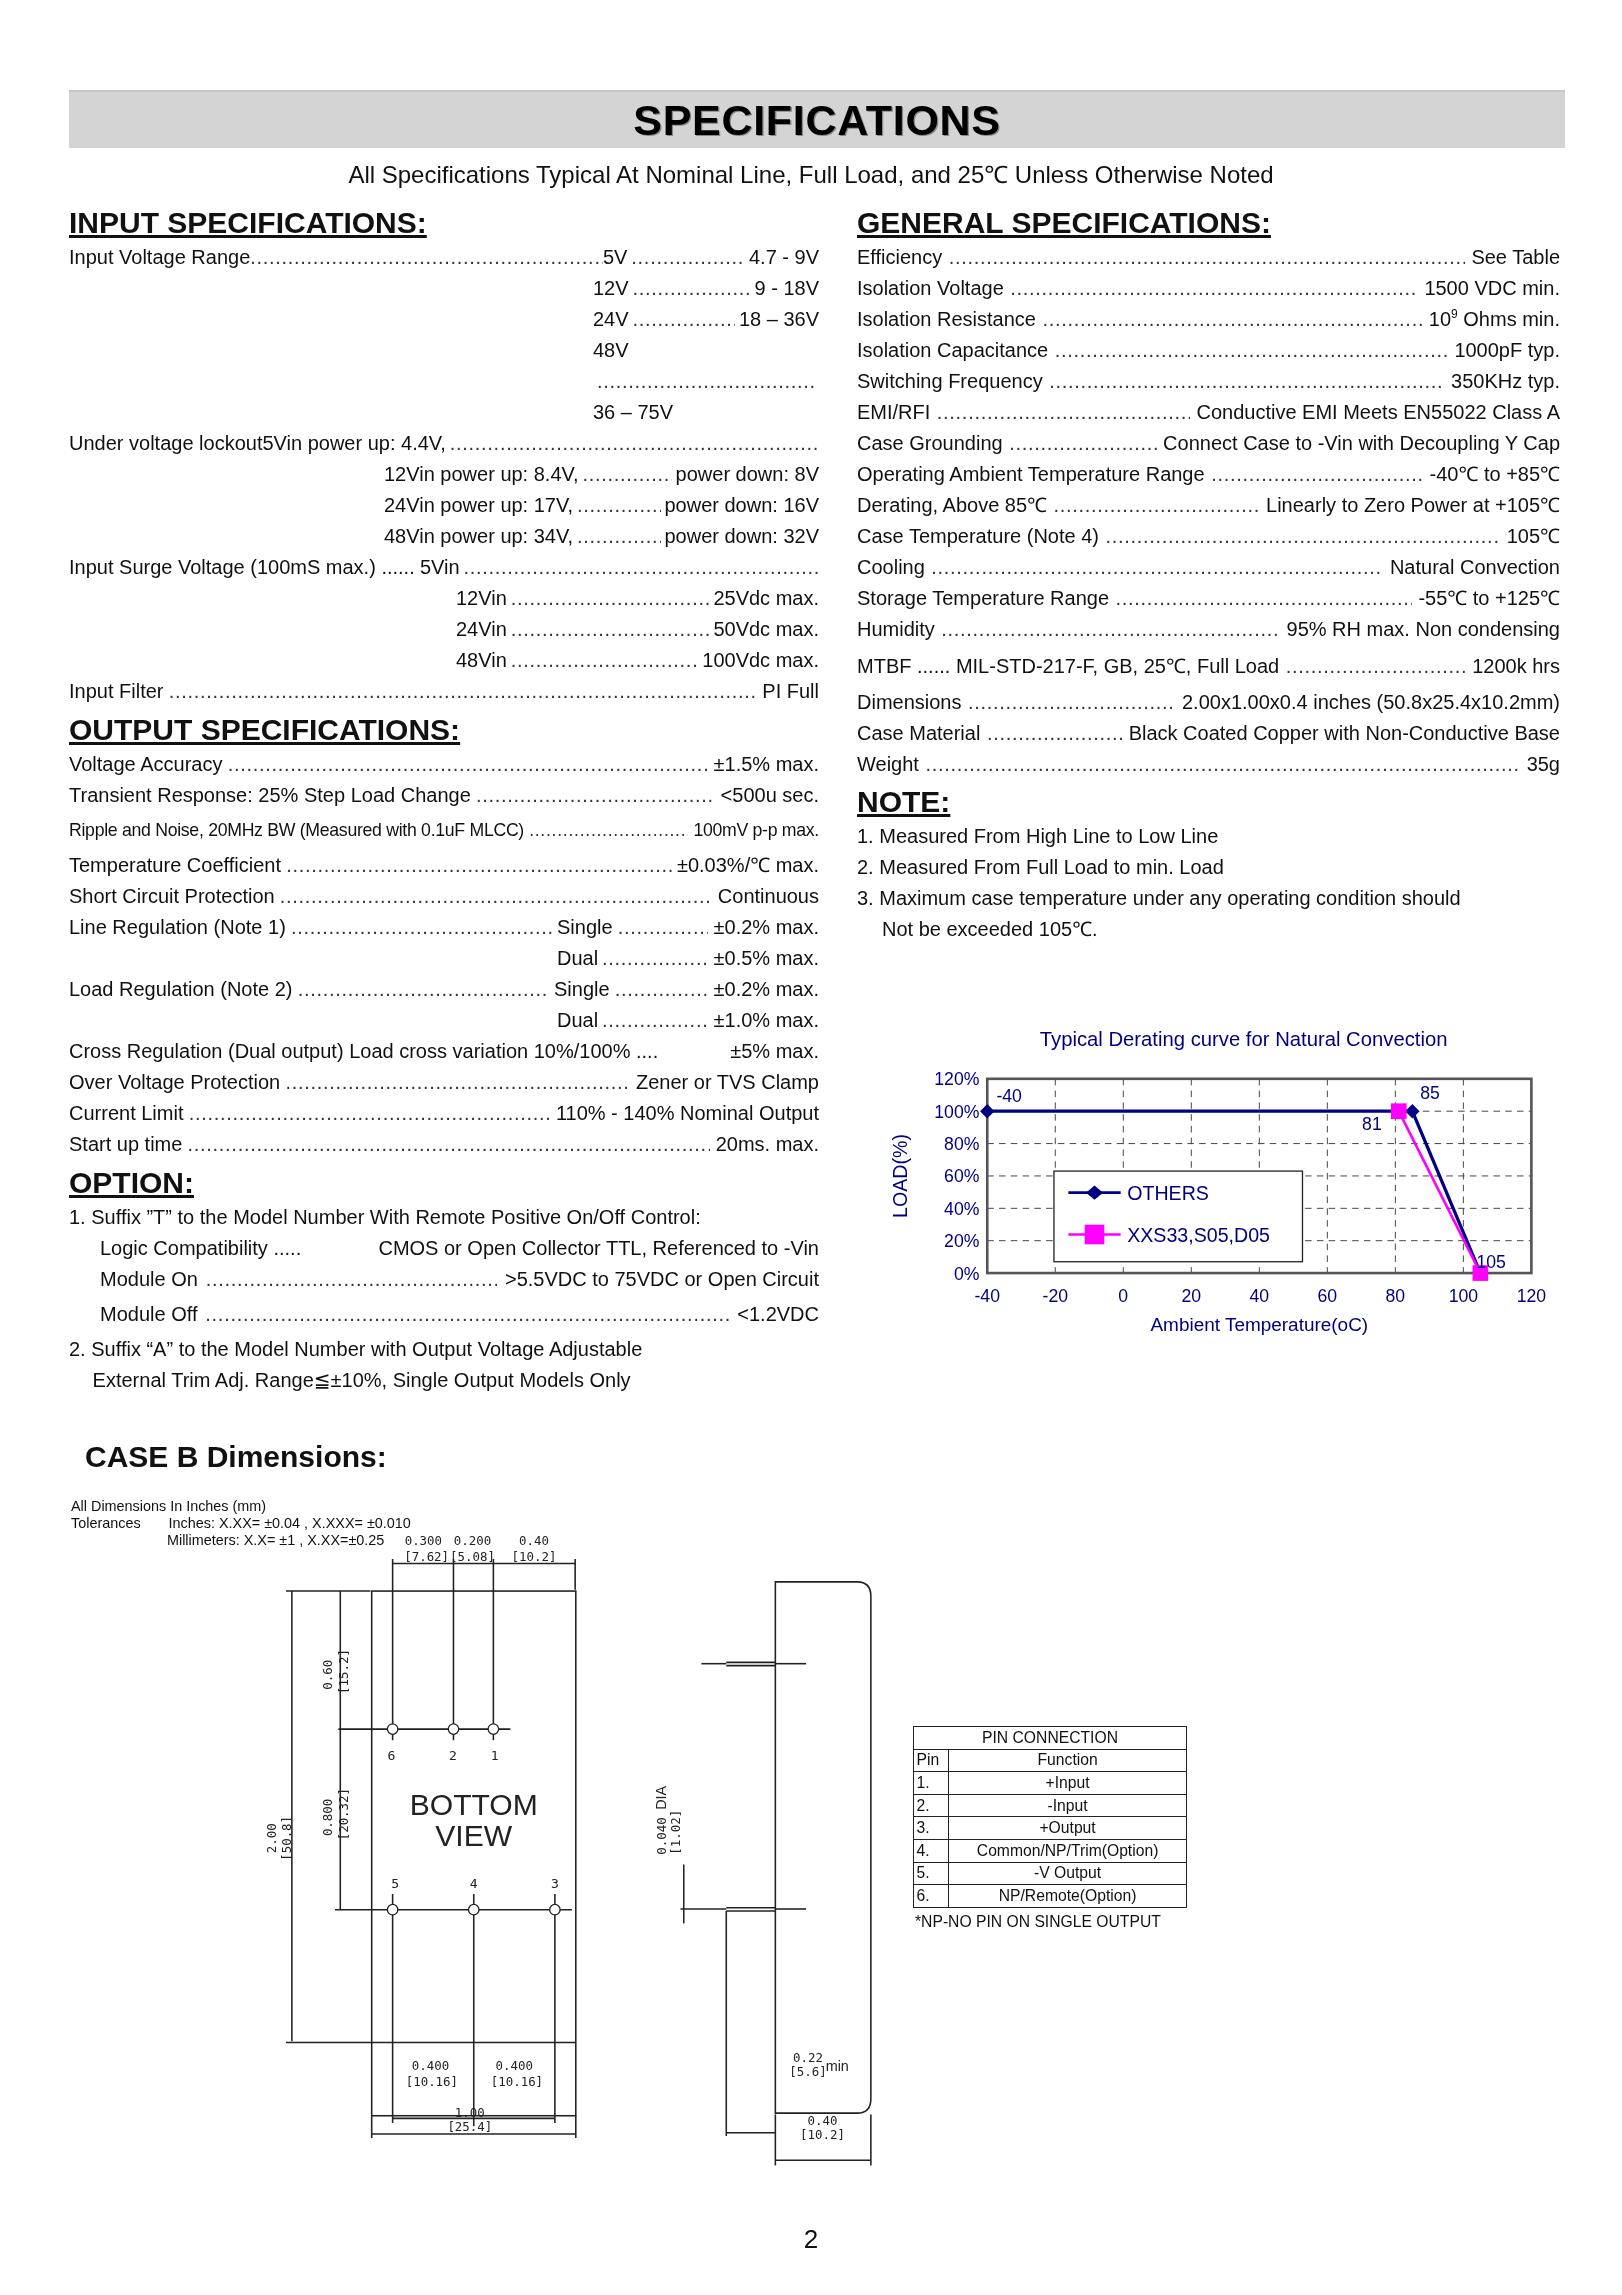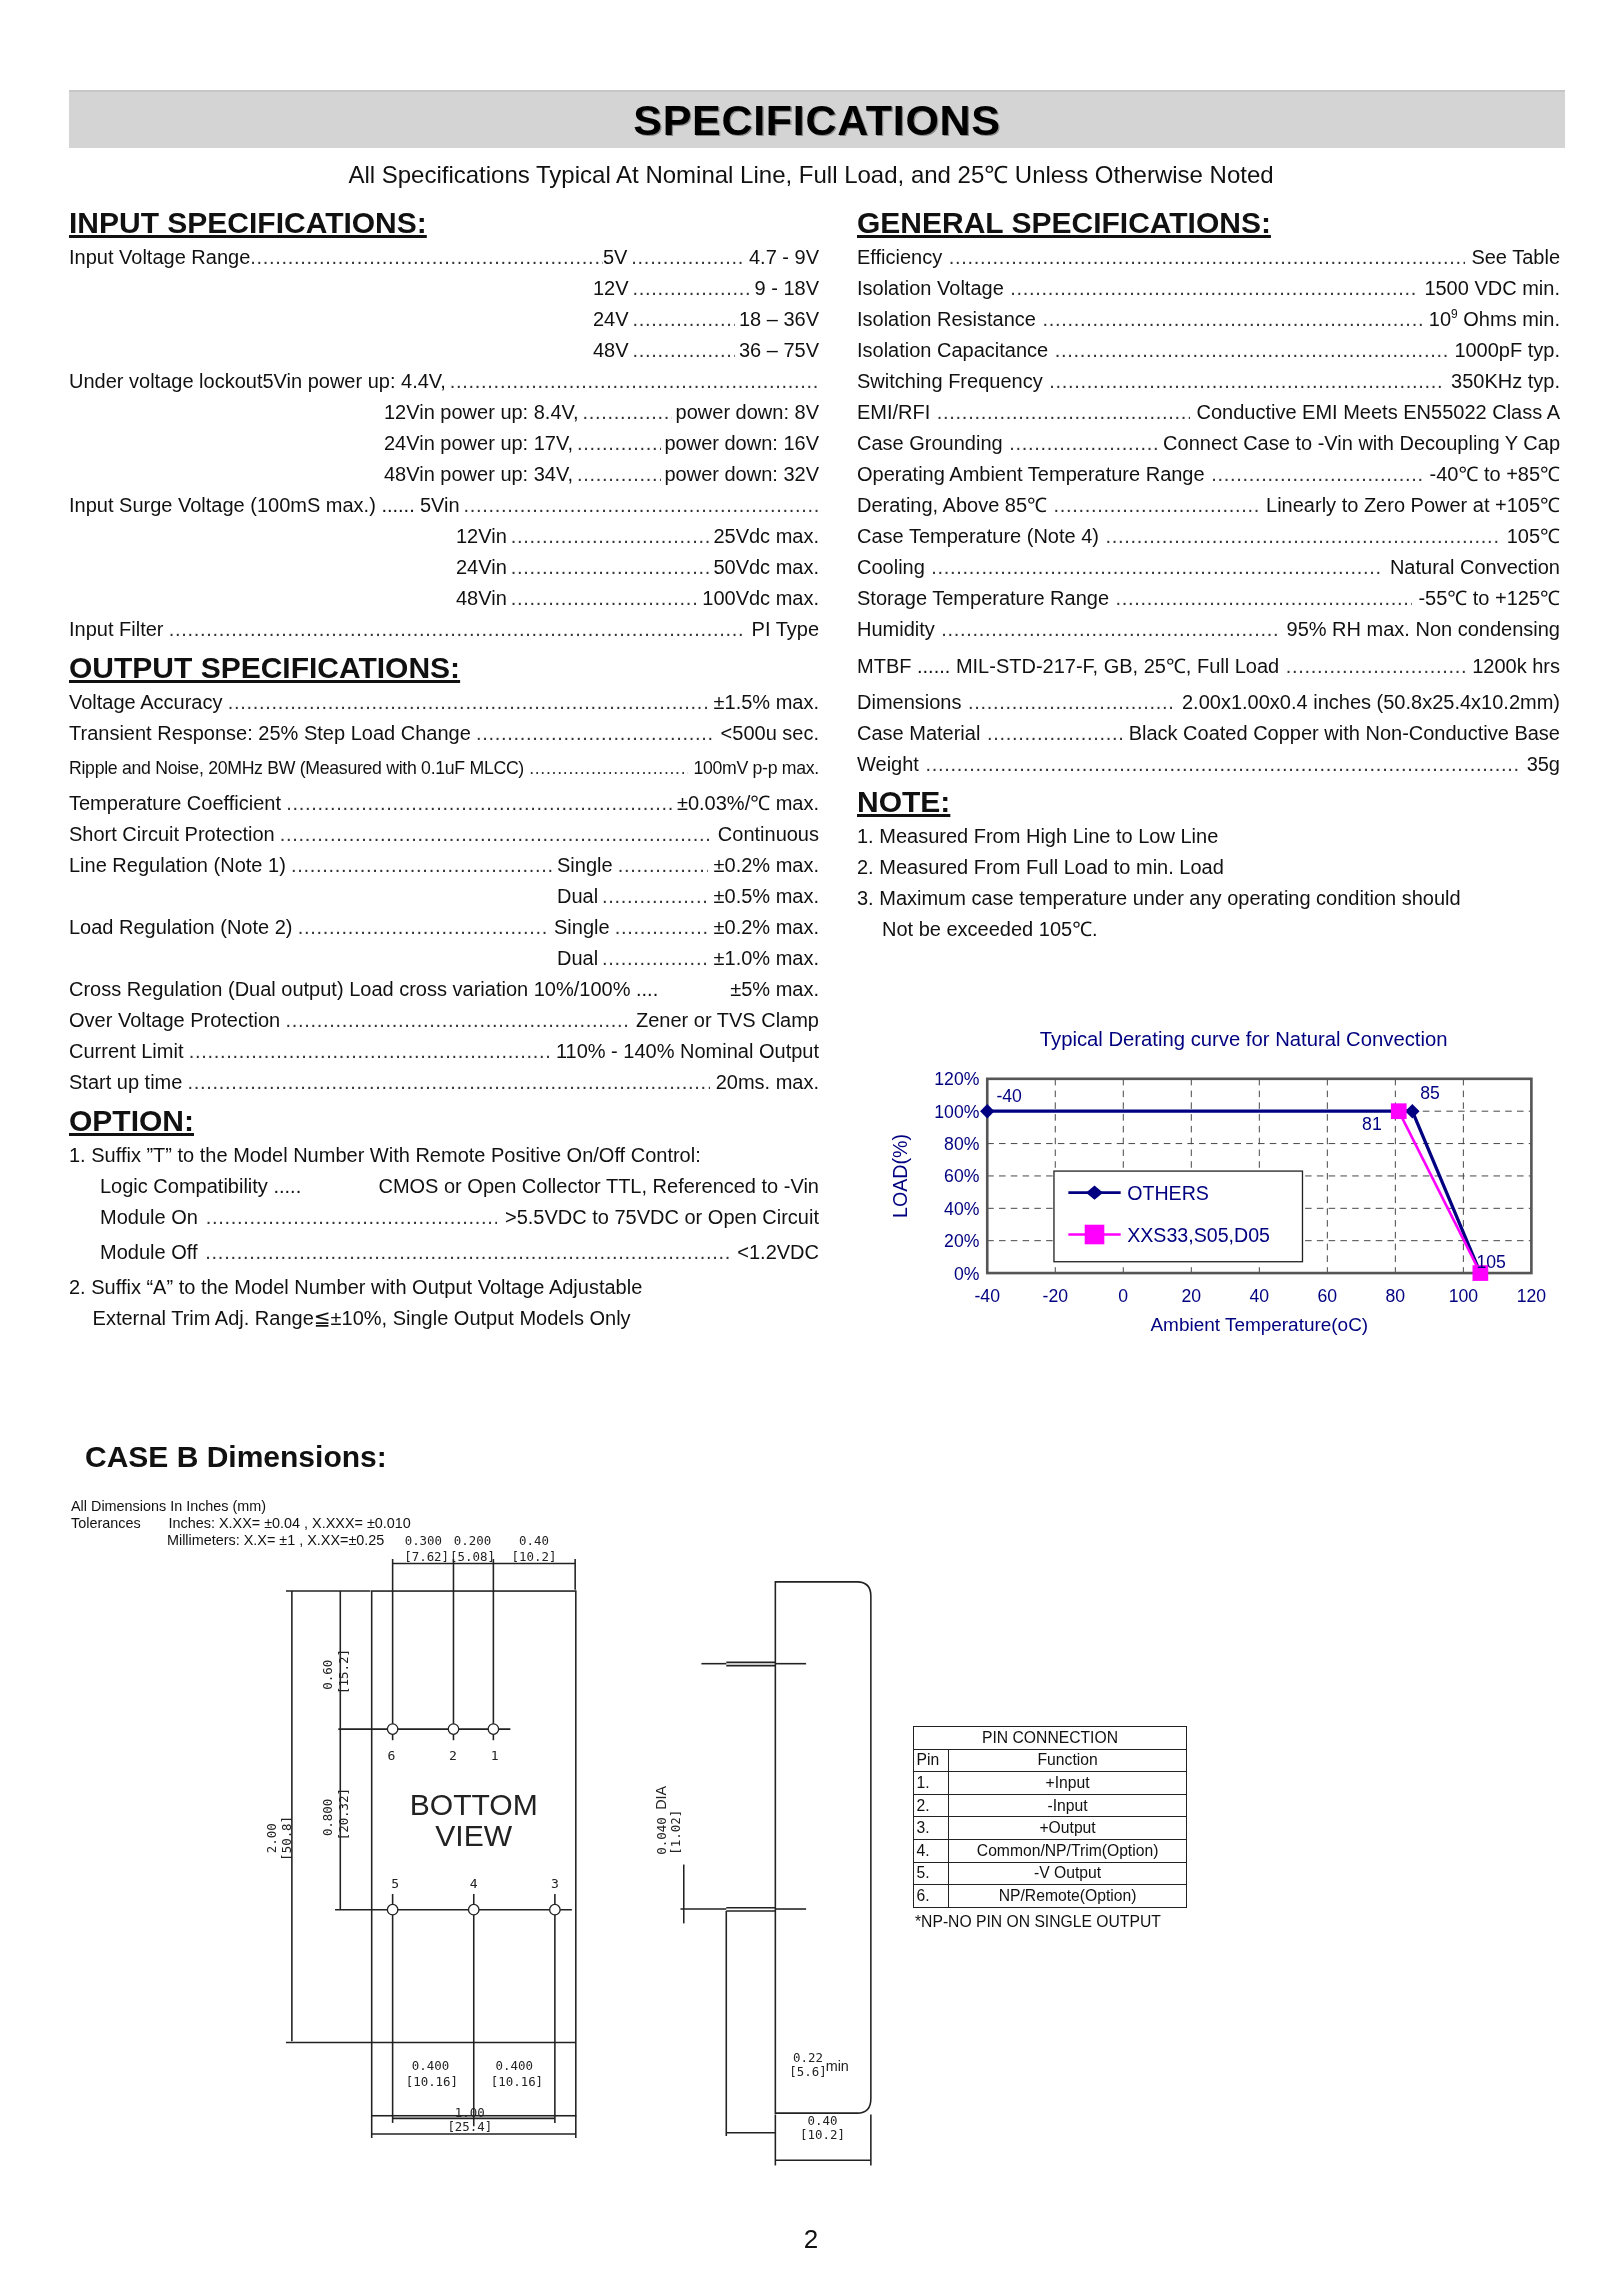--- a/index.html
+++ b/index.html
@@ -67,21 +67,21 @@
     </span>
   </div>
   <div class="row indent-mid">
     <span class="val" style="width:226px;display:flex;">
       <span>24V</span>
       <span class="dots" style="flex:1;margin:0 3.9px;overflow:hidden;"></span>
       <span>18 – 36V</span>
     </span>
   </div>
   <div class="row indent-mid">
-    <span class="val" style="width:226px;display:flex;">
+    <span class="val" style="width:226px;display:flex;flex-direction:column;">
       <span>48V</span>
       <span class="dots" style="flex:1;margin:0 3.9px;overflow:hidden;"></span>
       <span>36 – 75V</span>
     </span>
   </div>
 
   <div class="row">
     <span class="lbl">Under voltage lockout</span>
     <span class="dots" style="max-width:105px;"></span>
     <span class="val" style="flex:1;display:flex;">
@@ -137,21 +137,21 @@
   <div class="row indent-mid">
     <span class="val" style="width:363px;display:flex;">
       <span>48Vin</span>
       <span class="dots" style="flex:1;margin:0 3.9px;overflow:hidden;"></span>
       <span>100Vdc max.</span>
     </span>
   </div>
   <div class="row">
     <span class="lbl">Input  Filter</span>
     <span class="dots" style="margin:0 5.2px;"></span>
-    <span class="val">PI  Type</span>
+    <span class="val">PI  Full</span>
   </div>
 
   <h2 class="sec-h" style="margin-top:2.6px;">OUTPUT SPECIFICATIONS:</h2>
   <div class="row">
       <span class="lbl">Voltage  Accuracy</span>
       <span class="dots" style="margin:0 5.2px;"></span>
       <span class="val">±1.5%  max.</span>
     </div>
   <div class="row">
       <span class="lbl">Transient Response: 25% Step Load Change</span>

